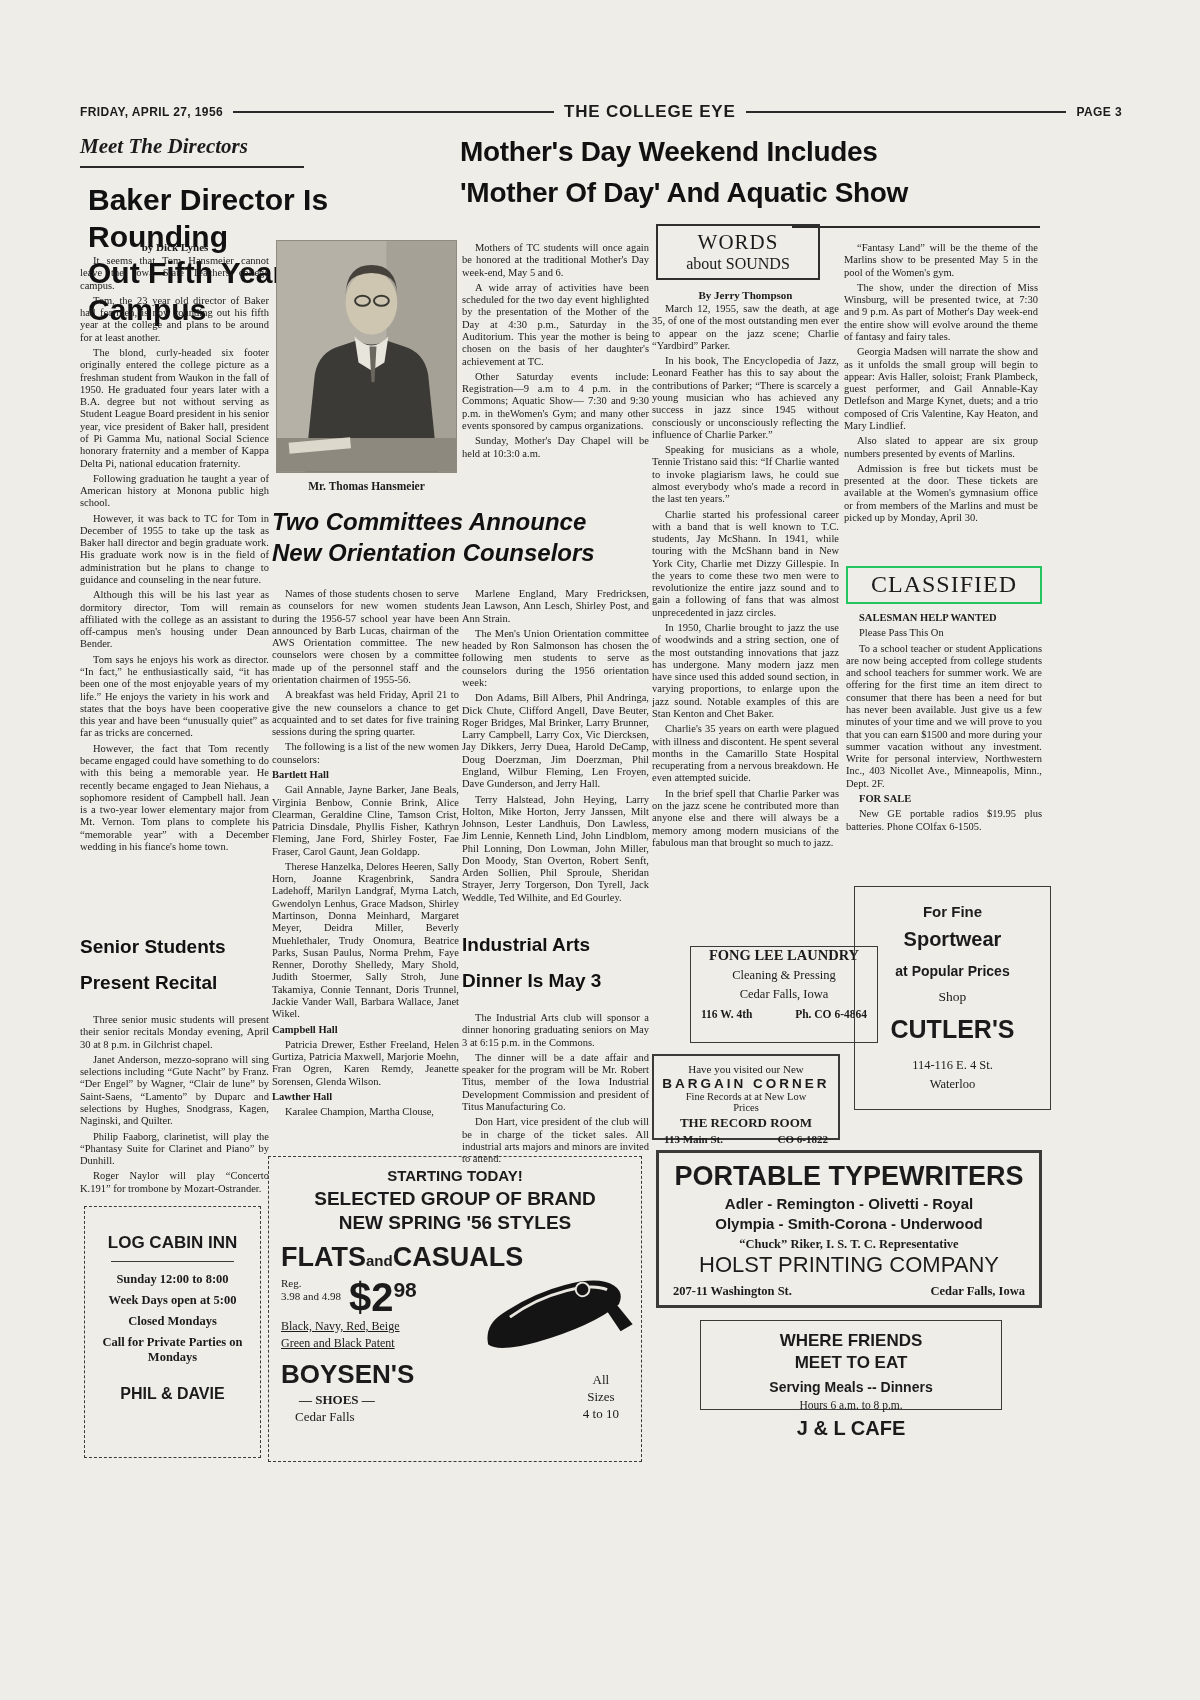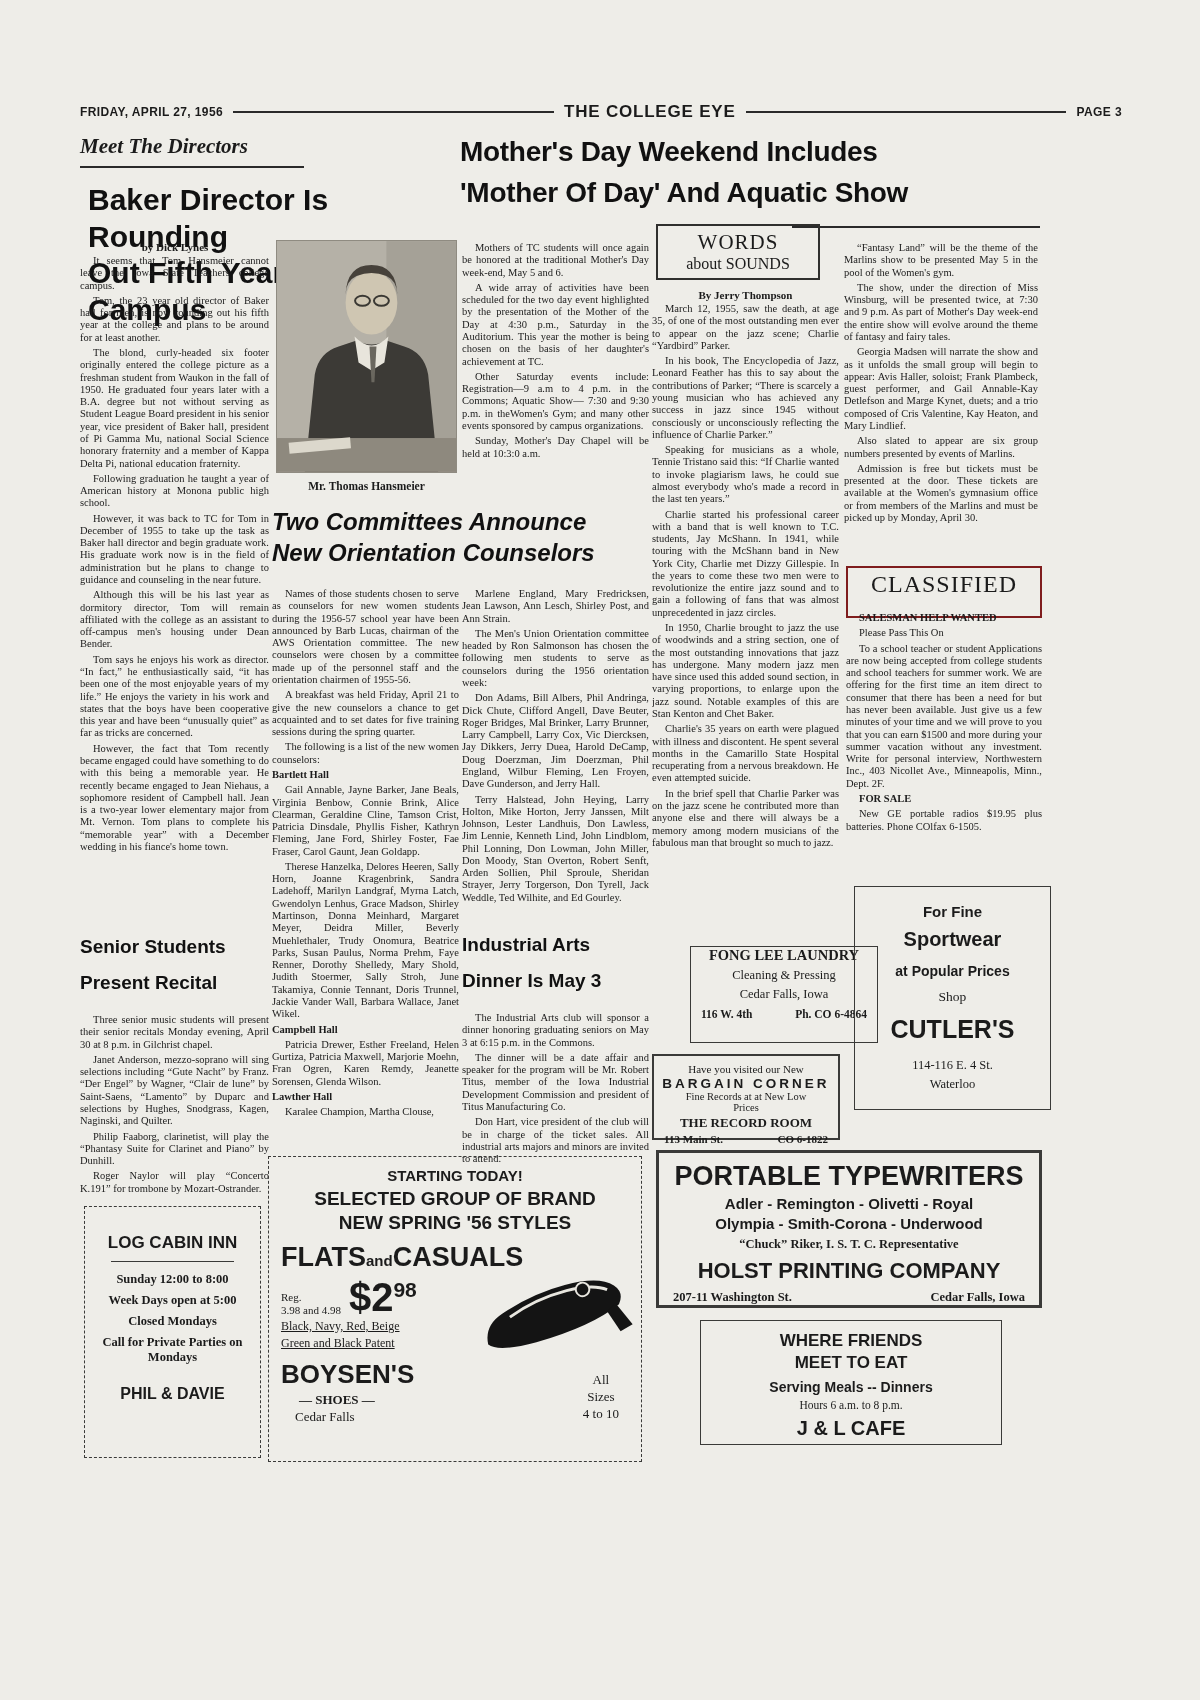--- a/index.html
+++ b/index.html
@@ -46,21 +46,21 @@
   .log-cabin { left:84px; top:1206px; width:177px; height:252px; padding-top:26px; }
   .lc-title { font-family:"Liberation Sans",sans-serif; font-weight:bold; font-size:17px; }
   .lc-rule { width:70%; margin:8px auto 10px auto; border-top:1px solid #3a3a38; }
   .lc-line { font-size:12.5px; font-weight:bold; margin:6px 10px; }
   .lc-sig { font-family:"Liberation Sans",sans-serif; font-weight:bold; font-size:16px; margin-top:20px; }
 
   .words-box { left:656px; top:224px; width:164px; height:56px; border:2px solid #2f2f2d; text-align:center; padding-top:4px; }
   .wb-1 { font-size:21px; letter-spacing:1px; }
   .wb-2 { font-size:16px; }
 
-  .classified-box { left:846px; top:566px; width:196px; height:52px; border:2px solid #7f1d1d; text-align:center; }
+  .classified-box { left:846px; top:566px; width:196px; height:38px; border:2px solid #22c55e; text-align:center; }
   .classified-box div { font-size:24px; letter-spacing:1px; padding-top:3px; }
   .cl-title { font-weight:bold; font-size:11.5px; text-align:center; margin:4px 0 1px 0; }
   .cl-sub { font-size:11px; text-align:center; margin-bottom:2px; }
 
   .fong-lee { left:690px; top:946px; width:188px; height:97px; padding-top:0; }
   .fl-title { font-weight:bold; font-size:14.5px; }
   .fl-line { font-size:12.5px; margin-top:4px; }
   .fl-bottom { display:flex; justify-content:space-between; padding:6px 10px 0 10px; font-size:11.5px; font-weight:bold; }
 
   .record-room { left:652px; top:1054px; width:188px; height:86px; border-width:2px; padding-top:7px; }
@@ -76,41 +76,41 @@
   .cu-3 { font-family:"Liberation Sans",sans-serif; font-weight:bold; font-size:14px; margin-top:12px; }
   .cu-4 { font-size:13.5px; margin-top:10px; }
   .cu-name { font-family:"Liberation Sans",sans-serif; font-weight:bold; font-size:25px; margin-top:10px; }
   .cu-addr { font-size:12.5px; margin-top:14px; }
   .cu-city { font-size:12.5px; margin-top:4px; }
 
   .holst { left:656px; top:1150px; width:386px; height:158px; border-width:3px; padding-top:8px; }
   .ho-title { font-family:"Liberation Sans",sans-serif; font-weight:bold; font-size:27px; }
   .ho-brands { font-family:"Liberation Sans",sans-serif; font-weight:bold; font-size:15px; margin-top:3px; }
   .ho-rep { font-size:12.5px; font-weight:bold; margin-top:5px; }
-  .ho-co { font-family:"Liberation Sans",sans-serif; font-weight:bold; font-size:22px; margin-top:6px; }
+  .ho-co { font-family:"Liberation Sans",sans-serif; font-weight:normal; font-size:22px; }
   .ho-bottom { display:flex; justify-content:space-between; padding:6px 14px 0 14px; font-size:12.5px; font-weight:bold; }
 
-  .jl-cafe { left:700px; top:1320px; width:302px; height:125px; padding-top:10px; }
+  .jl-cafe { left:700px; top:1320px; width:302px; height:90px; padding-top:10px; }
   .jl-1 { font-family:"Liberation Sans",sans-serif; font-weight:bold; font-size:17px; }
   .jl-2 { font-family:"Liberation Sans",sans-serif; font-weight:bold; font-size:17px; margin-top:2px; }
   .jl-3 { font-family:"Liberation Sans",sans-serif; font-weight:bold; font-size:14px; margin-top:6px; }
   .jl-4 { font-size:11.5px; margin-top:4px; }
   .jl-name { font-family:"Liberation Sans",sans-serif; font-weight:bold; font-size:20px; margin-top:6px; }
 
   .boysens { left:268px; top:1156px; width:374px; height:306px; padding-top:10px; }
   .bo-start { font-family:"Liberation Sans",sans-serif; font-weight:bold; font-size:15px; }
   .bo-l1 { font-family:"Liberation Sans",sans-serif; font-weight:bold; font-size:19px; margin-top:4px; }
   .bo-l2 { font-family:"Liberation Sans",sans-serif; font-weight:bold; font-size:19px; margin-top:2px; }
   .bo-row { display:flex; text-align:left; padding:8px 8px 0 12px; }
   .bo-left { width:55%; }
   .bo-right { width:45%; position:relative; }
   .bo-product { font-family:"Liberation Sans",sans-serif; font-weight:bold; }
   .bo-product .big { font-size:27px; }
   .bo-product .small { font-size:15px; }
-  .bo-price-row { display:flex; align-items:flex-end; margin-top:4px; }
+  .bo-price-row { display:flex; align-items:flex-start; margin-top:4px; }
   .bo-reg { font-size:11px; line-height:1.2; margin-right:8px; }
   .bo-price { font-family:"Liberation Sans",sans-serif; font-weight:bold; font-size:40px; line-height:1; }
   .bo-price sup { font-size:21px; }
   .bo-colors { font-size:12px; margin-top:2px;text-decoration:underline; }
   .bo-store { font-family:"Liberation Sans",sans-serif; font-weight:bold; font-size:26px; margin-top:8px; }
   .bo-shoes { font-weight:bold; font-size:13px; margin-top:2px; margin-left:18px; }
   .bo-city { font-size:13px; margin-left:14px; margin-top:1px; }
   .bo-sizes { position:absolute; right:14px; bottom:2px; text-align:center; font-size:13px; line-height:1.3; }
   .bo-shoe-svg { position:absolute; top:0; right:0; width:165px; height:130px; }
 </style>

